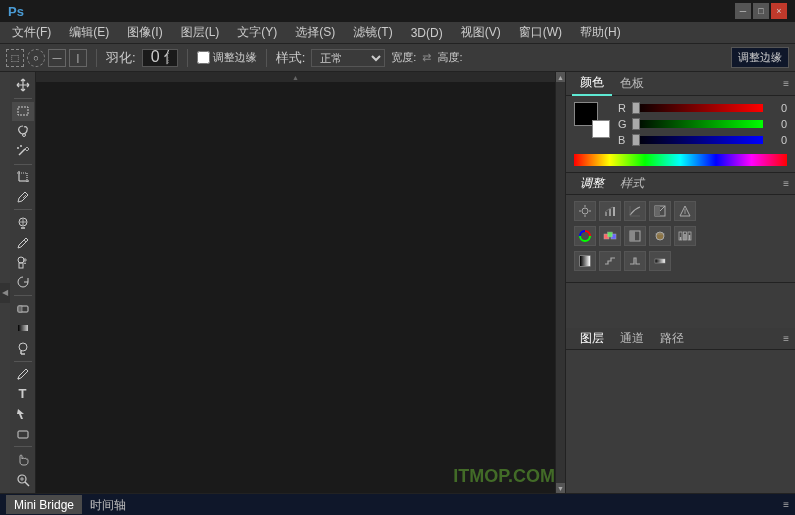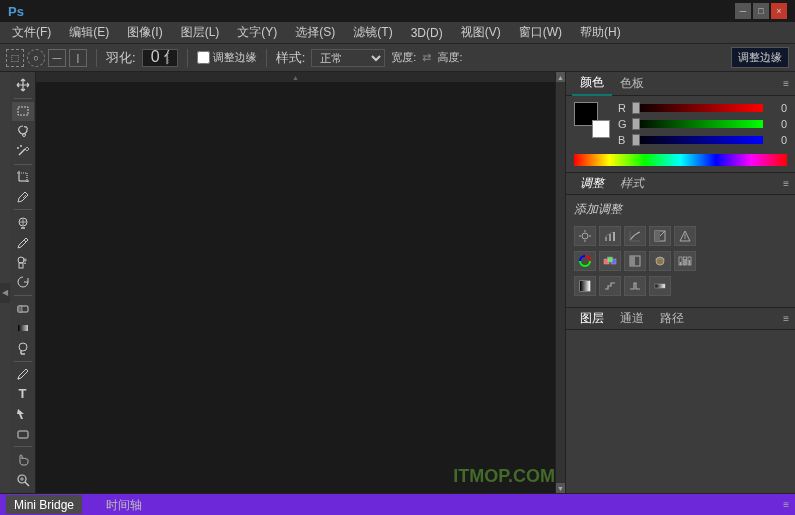--- a/index.html
+++ b/index.html
@@ -227,21 +227,21 @@
       gap: 0;
     }
     .panel-tab {
       padding: 3px 8px;
       font-size: 12px;
       cursor: pointer;
       color: #bbb;
     }
     .panel-tab.active {
       color: #fff;
-      border-bottom: 2px solid #0f766e;
+      border-bottom: 2px solid #5eead4;
     }
     .panel-options-btn {
       margin-left: auto;
       cursor: pointer;
       color: #aaa;
       font-size: 10px;
     }
 
     
     #color-panel {
@@ -379,20 +379,21 @@
       flex-direction: column;
     }
     .layers-header {
       height: 22px;
       background: #3a3a3a;
       border-bottom: 1px solid #222;
       display: flex;
       align-items: center;
       padding: 0 6px;
       gap: 0;
+      margin-top: 45px;
     }
     .layers-tab {
       padding: 2px 8px;
       font-size: 12px;
       cursor: pointer;
       color: #bbb;
     }
     .layers-tab.active { color: #fff; }
     .layers-options-btn {
       margin-left: auto;
@@ -401,26 +402,26 @@
       font-size: 10px;
     }
     .layers-body {
       flex: 1;
       background: #3c3c3c;
     }
 
     
     #bottom-bar {
       height: 22px;
-      background: #6d28d9;
+      background: #0f172a;
       border-top: 1px solid #222;
       display: flex;
       align-items: center;
       padding: 0 6px;
-      gap: 16px;
+      gap: 0;
     }
     .bottom-tab {
       padding: 2px 8px;
       font-size: 12px;
       cursor: pointer;
       color: #bbb;
       border-top: 1px solid transparent;
     }
     .bottom-tab.active {
       color: #fff;
@@ -734,21 +735,20 @@
       <div class="color-spectrum"></div>
     </div>
 
     <div id="adjustments-panel">
       <div class="adj-header">
         <span class="adj-tab active">调整</span>
         <span class="adj-tab">样式</span>
         <span class="adj-options-btn">≡</span>
       </div>
       <div class="adj-body">
-        <div class="adj-title">添加调整</div>
 
         <div class="adj-icons-row">
           <div class="adj-icon-btn" title="亮度/对比度">
             <svg width="14" height="14" viewBox="0 0 14 14" fill="none">
               <circle cx="7" cy="7" r="3" stroke="#aaa" stroke-width="1" fill="none"></circle>
               <line x1="7" y1="1" x2="7" y2="3" stroke="#aaa" stroke-width="1"></line>
               <line x1="7" y1="11" x2="7" y2="13" stroke="#aaa" stroke-width="1"></line>
               <line x1="1" y1="7" x2="3" y2="7" stroke="#aaa" stroke-width="1"></line>
               <line x1="11" y1="7" x2="13" y2="7" stroke="#aaa" stroke-width="1"></line>
             </svg>

